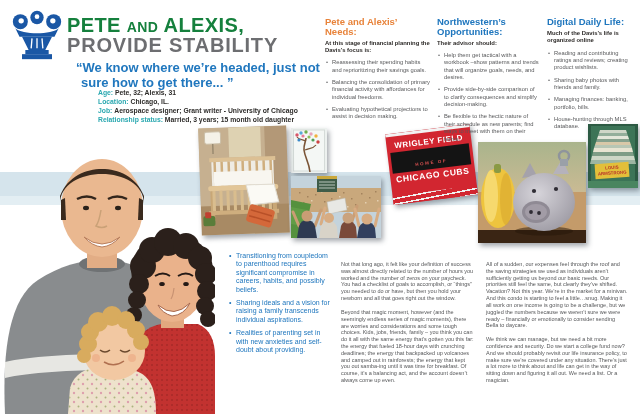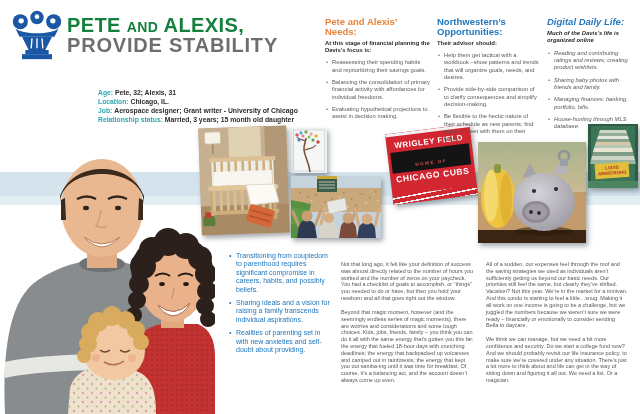--- a/index.html
+++ b/index.html
@@ -17,21 +17,21 @@
          font-size:13px;line-height:1.18;}
   .quote .q2{padding-left:5px;}
   .profile{position:absolute;left:98px;top:89px;z-index:5;font-size:6.8px;line-height:1.2;}
   .profile .row{margin-bottom:1px;white-space:nowrap;}
   .profile .lab{color:#2aa8b0;font-weight:bold;}
   .profile .val{color:#2e2c2a;font-weight:bold;}
   
   .col{position:absolute;top:17px;z-index:5;}
   .colA{left:325px;width:105px;}
   .colB{left:437px;width:103px;}
-  .colC{left:547px;width:89px;font-style:italic;}
+  .colC{left:547px;width:89px;}
   .col h3{margin:0 0 3px;font-size:9.5px;line-height:1.03;}
   .colA h3{color:#e8833a;}
   .colB h3,.colC h3{color:#2077be;}
   .col .intro{font-size:5.9px;font-weight:bold;color:#2d2a28;margin:0 0 5px;line-height:1.25;}
   .col ul{list-style:none;margin:0;padding:0;font-size:5.8px;color:#58595b;line-height:1.27;}
   .col li{margin:0 0 5px;padding-left:7px;position:relative;}
   .col li::before{content:"•";position:absolute;left:1px;top:0;color:#6b6c6e;}
   
   .insights{position:absolute;left:228px;top:252px;width:105px;z-index:5;}
   .insights ul{list-style:none;margin:0;padding:0;font-size:7px;color:#2077be;line-height:1.2;}
@@ -95,20 +95,24 @@
 
   <div class="titleblock">
     <div class="t-l1">
       <span>PETE</span>
       <span class="t-and">AND</span>
       <span>ALEXIS,</span>
     </div>
     <div class="t-l2">PROVIDE STABILITY</div>
   </div>
 
+  <div class="quote">
+    <div class="q1">“We know where we’re headed, just not</div>
+    <div class="q2">sure how to get there... ”</div>
+  </div>
 
   <div class="profile">
     <div class="row">
       <span class="lab">Age:</span>
       <span class="val">Pete, 32; Alexis, 31</span></div>
     <div class="row">
       <span class="lab">Location:</span>
       <span class="val">Chicago, IL.</span></div>
     <div class="row">
       <span class="lab">Job:</span>

